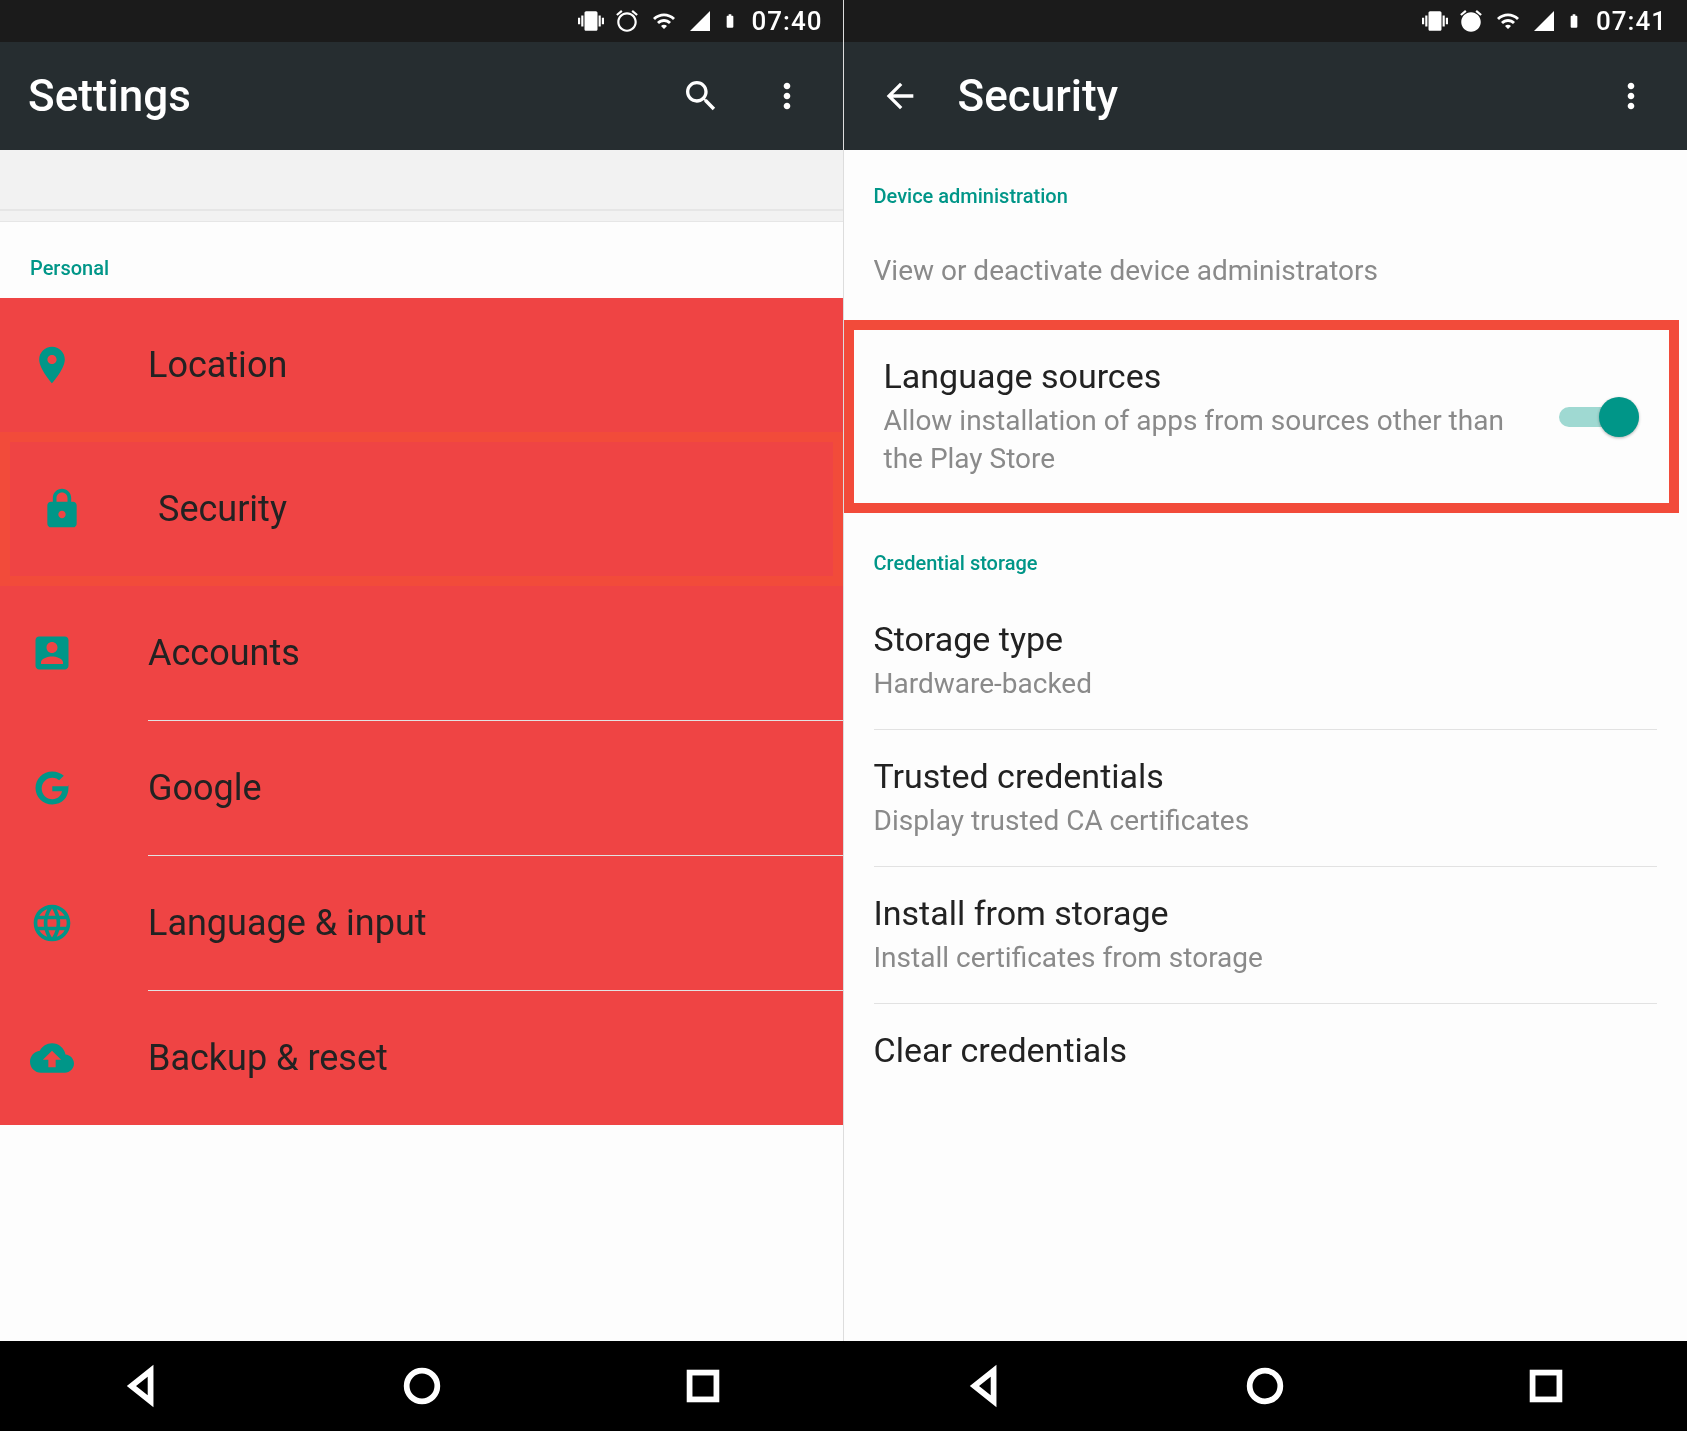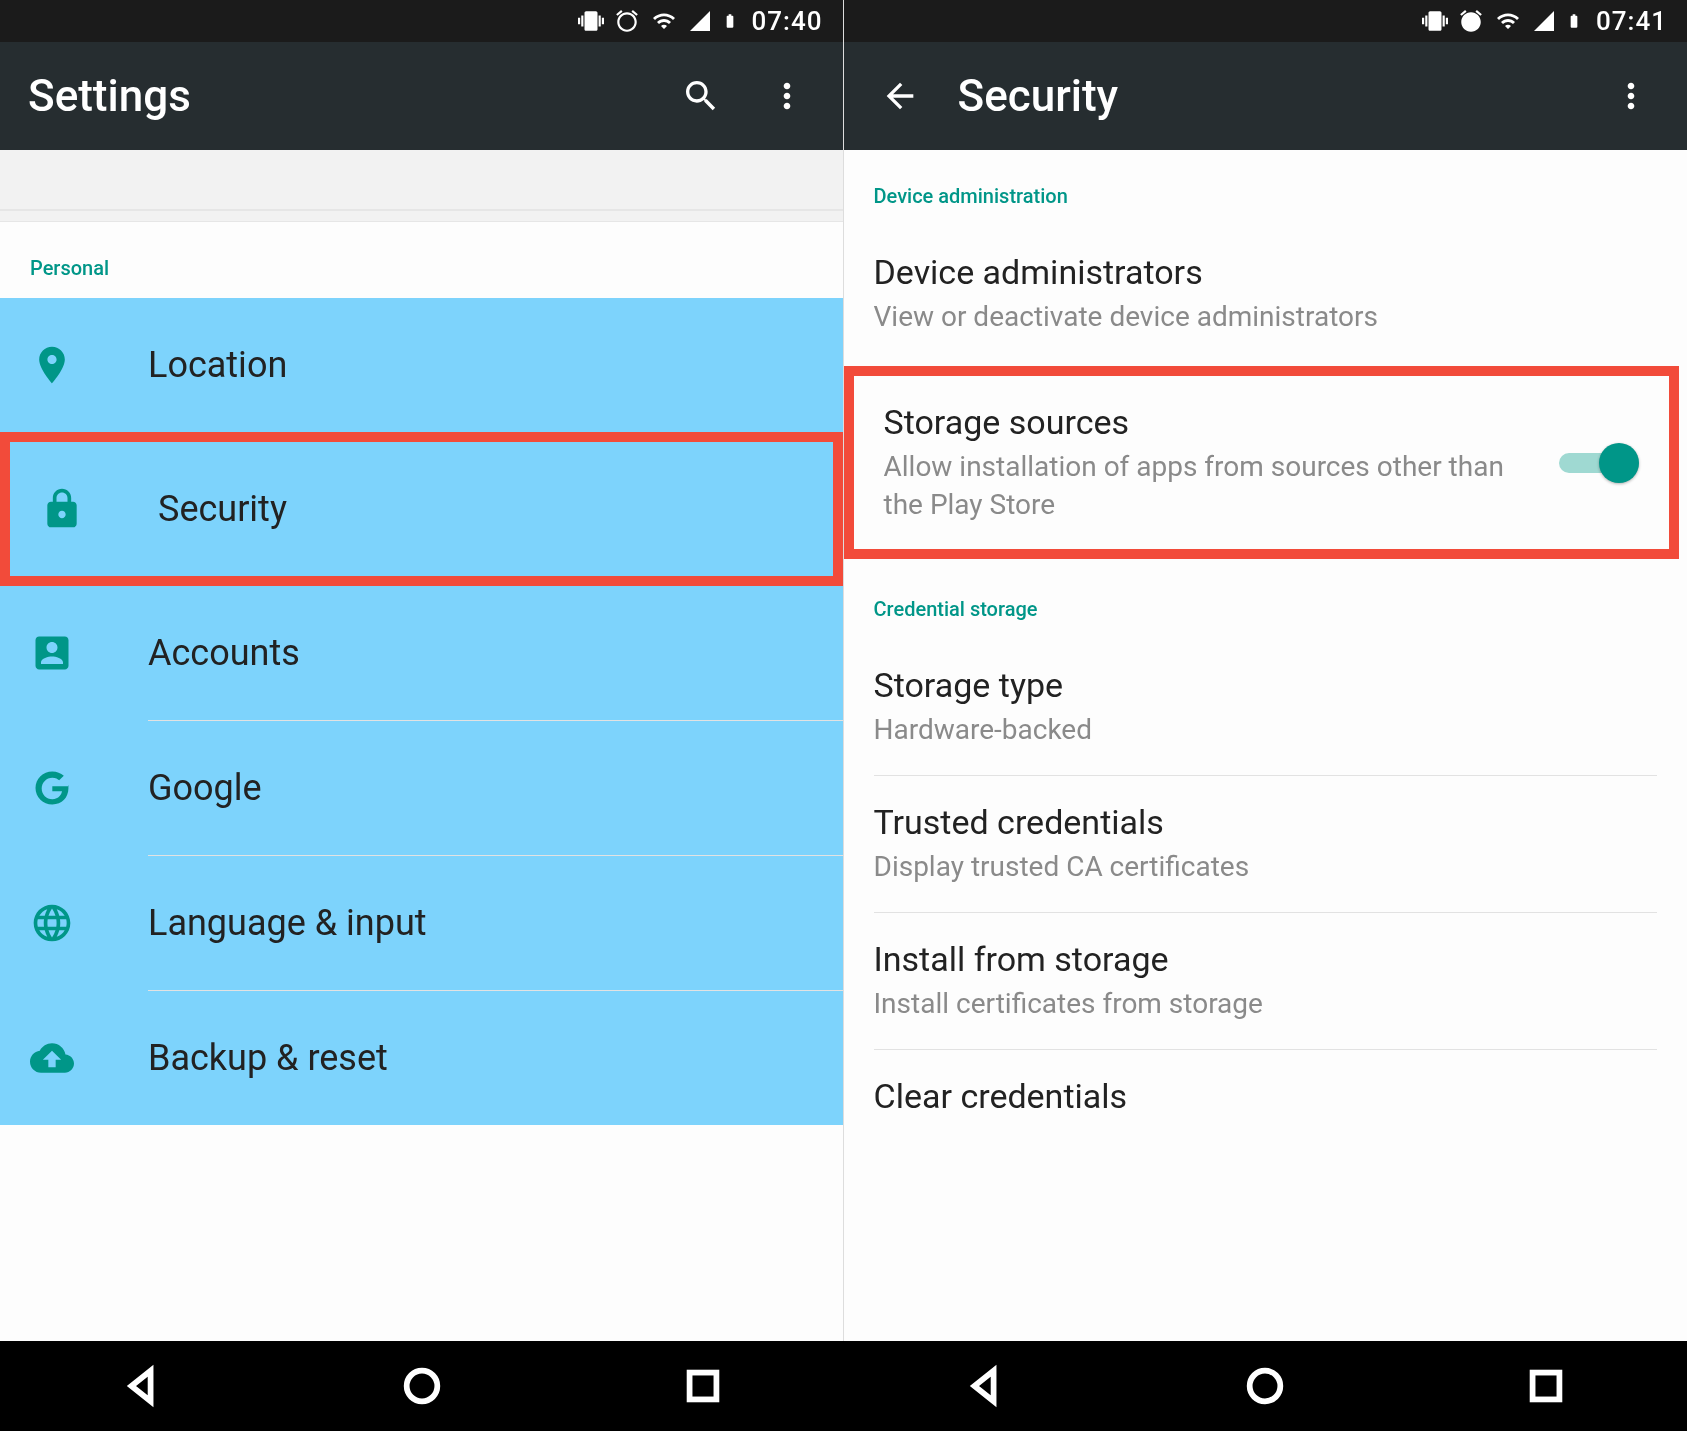--- a/index.html
+++ b/index.html
@@ -79,21 +79,21 @@
      border-top: 1px solid #e6e6e6;
      border-bottom: 1px solid #e6e6e6;
   }
   .section-header {
     color: #009688;
     font-size: 20px;
     font-weight: 500;
     padding: 34px 30px 18px;
   }
   .list {
-    background: #7dd3fc;
+    background: #ef4444;
   }
   .list-item {
     display: flex;
     align-items: center;
     min-height: 134px;
     padding: 0 30px;
   }
   .list-item .icon-slot {
     width: 118px;
     display: flex;
@@ -317,29 +317,28 @@
             <path d="M12 8c1.1 0 2-.9 2-2s-.9-2-2-2-2 .9-2 2 .9 2 2 2zm0 2c-1.1 0-2 .9-2 2s.9 2 2 2 2-.9 2-2-.9-2-2-2zm0 6c-1.1 0-2 .9-2 2s.9 2 2 2 2-.9 2-2-.9-2-2-2z"></path>
           </svg>
       </div>
     </div>
 
     <div class="content">
       <div class="section-header">Device administration</div>
 
       <div class="row">
         <div class="text-col">
-          <div class="primary">Device administrators</div>
           <div class="secondary">View or deactivate device administrators</div>
         </div>
       </div>
 
       <div class="highlight-row">
         <div class="row">
           <div class="text-col">
-            <div class="primary">Storage sources</div>
+            <div class="primary">Language sources</div>
             <div class="secondary">Allow installation of apps from sources other than the Play Store</div>
           </div>
           <div class="switch">
             <div class="track"></div>
             <div class="thumb"></div>
           </div>
         </div>
       </div>
 
       <div class="section-header">Credential storage</div>

